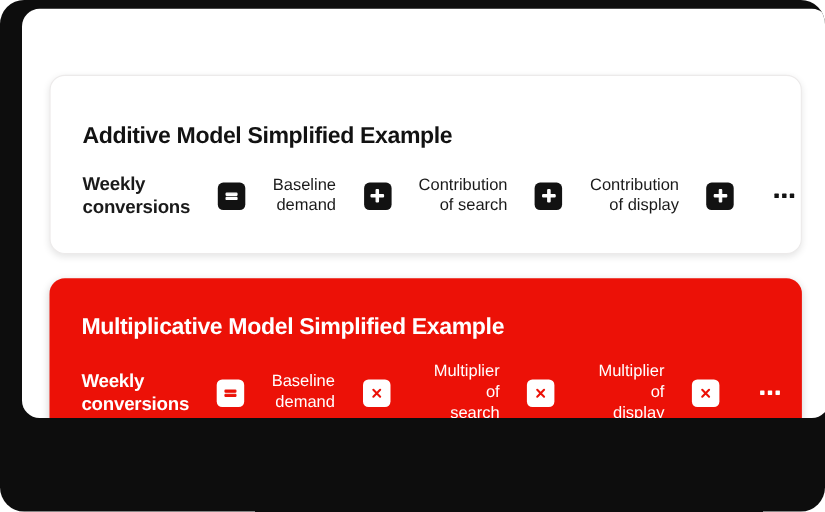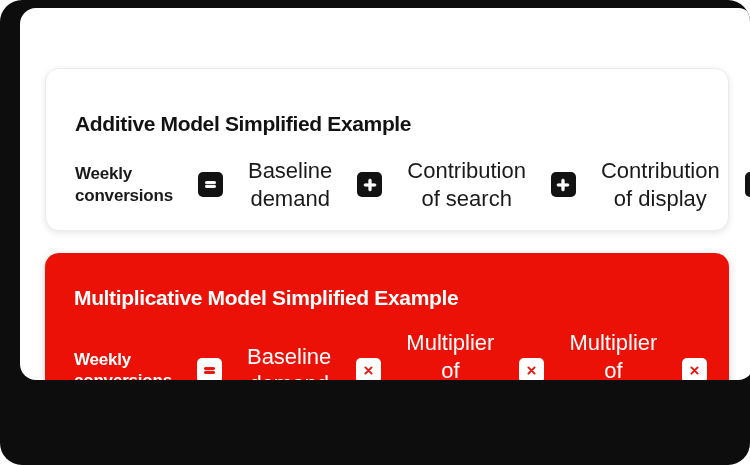--- a/index.html
+++ b/index.html
@@ -87,23 +87,23 @@
     left: 29px;
     right: 20px;
     display: flex;
     align-items: center;
     gap: 16px;
   }
   .card-additive .equation { top: 88px; }
   .card-multiplicative .equation { top: 76px; }
 
   .term {
-    font-size: 22px;
+    font-size: 15px;
     line-height: 1.25;
-    text-align: center;
+    text-align: right;
     white-space: pre-line;
   }
   .term-first {
     font-weight: 700;
     text-align: left;
     width: 124px;
     font-size: 17px;
     letter-spacing: -0.2px;
   }
   .term-baseline { width: 104px; }

